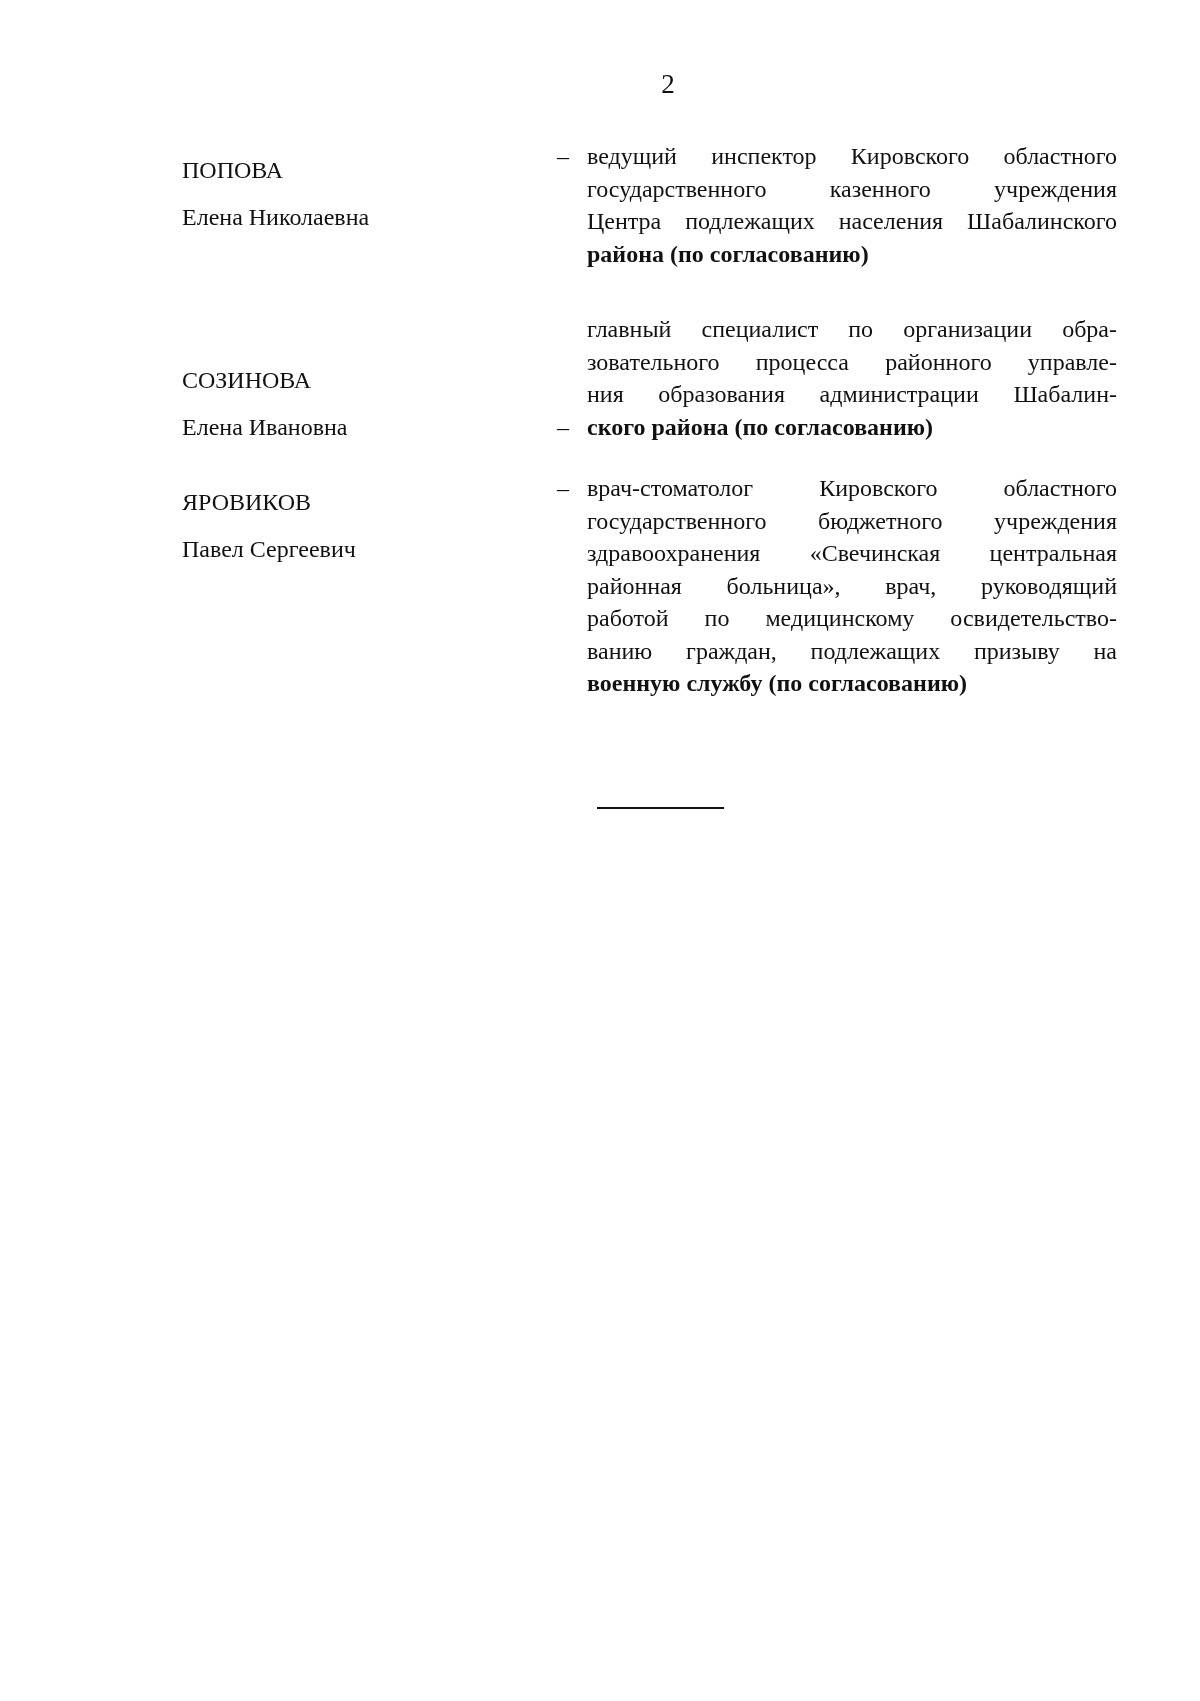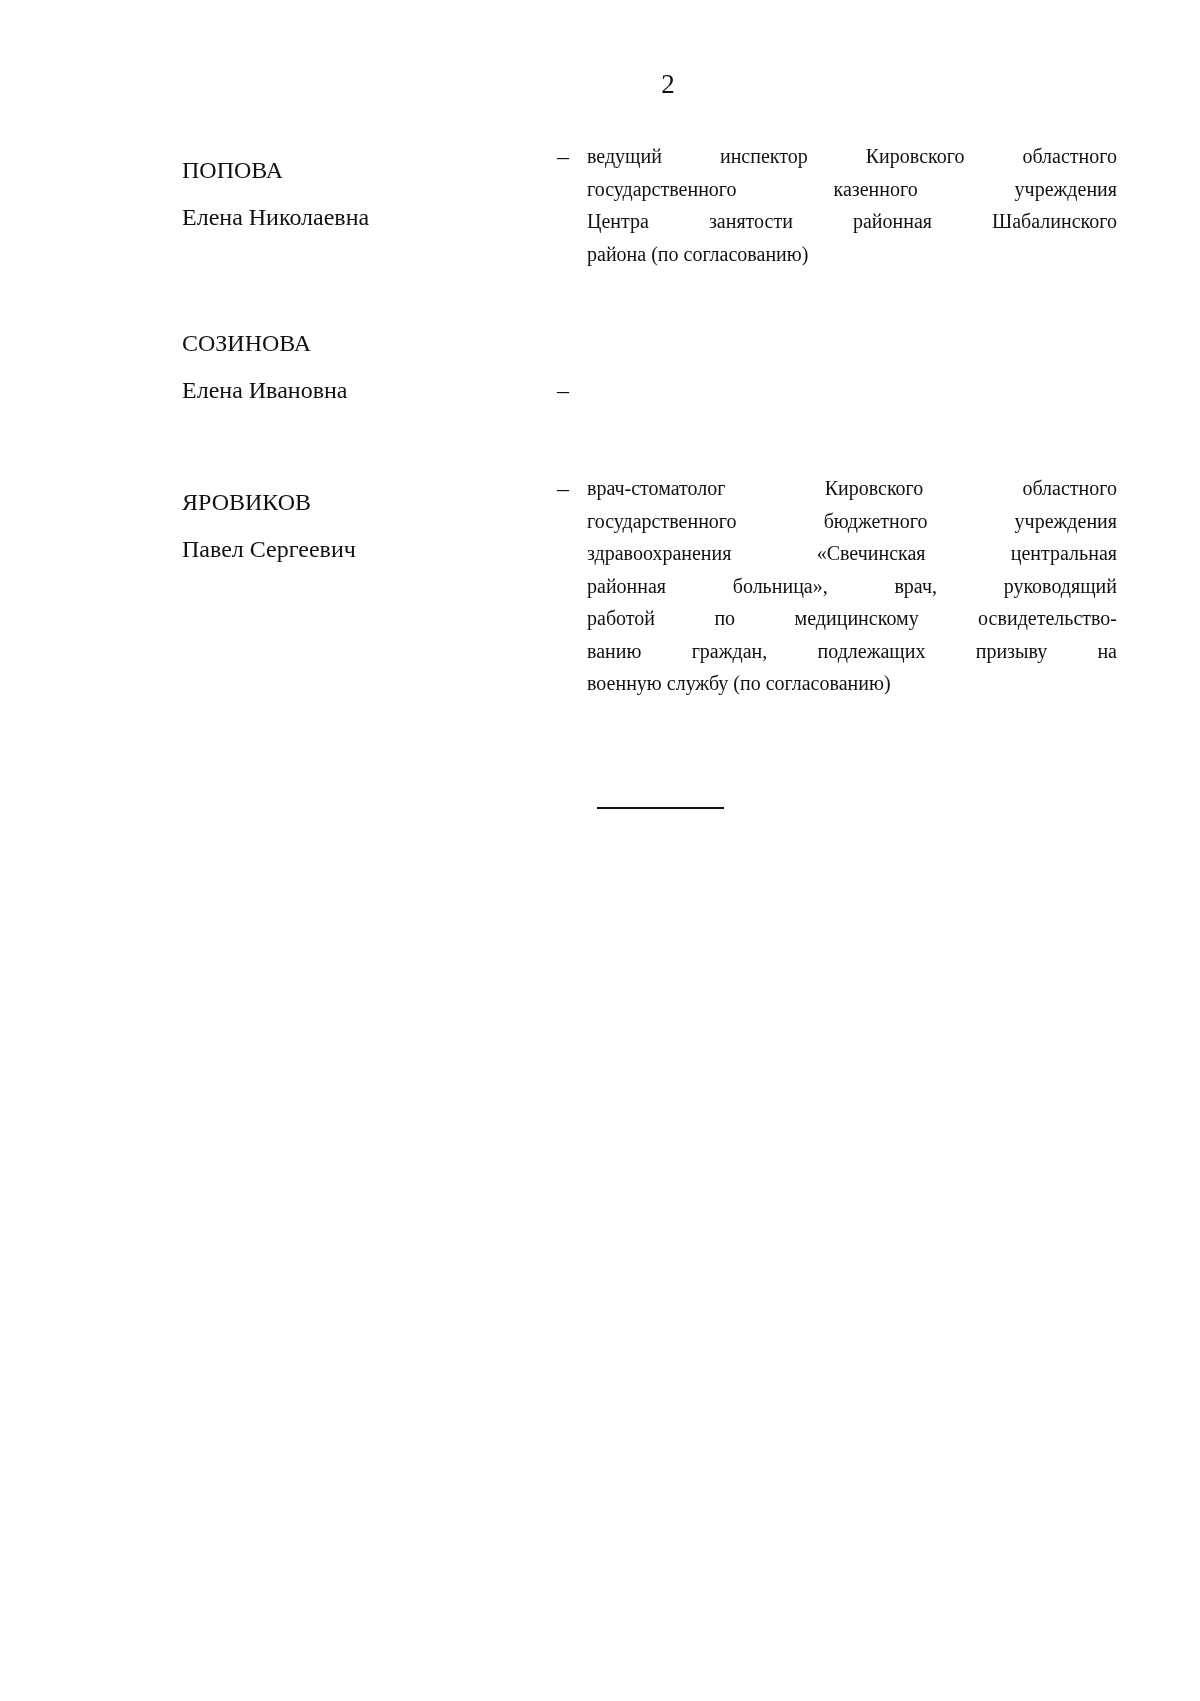--- a/index.html
+++ b/index.html
@@ -42,31 +42,32 @@
       margin-top: 14px;
     }
     .dash {
       width: 30px;
       font-size: 24px;
       line-height: 32.5px;
       text-align: left;
     }
     .role {
       width: 530px;
-      font-size: 20px;
+      font-size: 24px;
       line-height: 32.5px;
     }
     .role .line {
       display: block;
       text-align: justify;
       text-align-last: justify;
       white-space: nowrap;
     }
     .role .line.last {
       text-align-last: left;
+      font-weight: bold;
     }
     .entry-1 { top: 140px; }
     .entry-2 { top: 313px; align-items: flex-end; }
     .entry-3 { top: 472px; }
     .closing-rule {
       position: absolute;
       left: 597px;
       top: 807px;
       width: 127px;
       height: 0;
@@ -80,31 +81,37 @@
 
 <div class="entry entry-1">
   <div class="person">
     <span class="surname">ПОПОВА</span>
     <span class="given">Елена Николаевна</span>
   </div>
   <div class="dash">–</div>
   <div class="role">
     <span class="line">ведущий инспектор Кировского областного</span>
     <span class="line">государственного казенного учреждения</span>
-    <span class="line">Центра занятости районная Шабалинского</span>
+    <span class="line">Центра подлежащих населения Шабалинского</span>
     <span class="line last">района (по согласованию)</span>
   </div>
 </div>
 
 <div class="entry entry-2">
   <div class="person">
     <span class="surname">СОЗИНОВА</span>
     <span class="given">Елена Ивановна</span>
   </div>
   <div class="dash">–</div>
+  <div class="role">
+    <span class="line">главный специалист по организации обра-</span>
+    <span class="line">зовательного процесса районного управле-</span>
+    <span class="line">ния образования администрации Шабалин-</span>
+    <span class="line last">ского района (по согласованию)</span>
+  </div>
 </div>
 
 <div class="entry entry-3">
   <div class="person">
     <span class="surname">ЯРОВИКОВ</span>
     <span class="given">Павел Сергеевич</span>
   </div>
   <div class="dash">–</div>
   <div class="role">
     <span class="line">врач-стоматолог Кировского областного</span>

